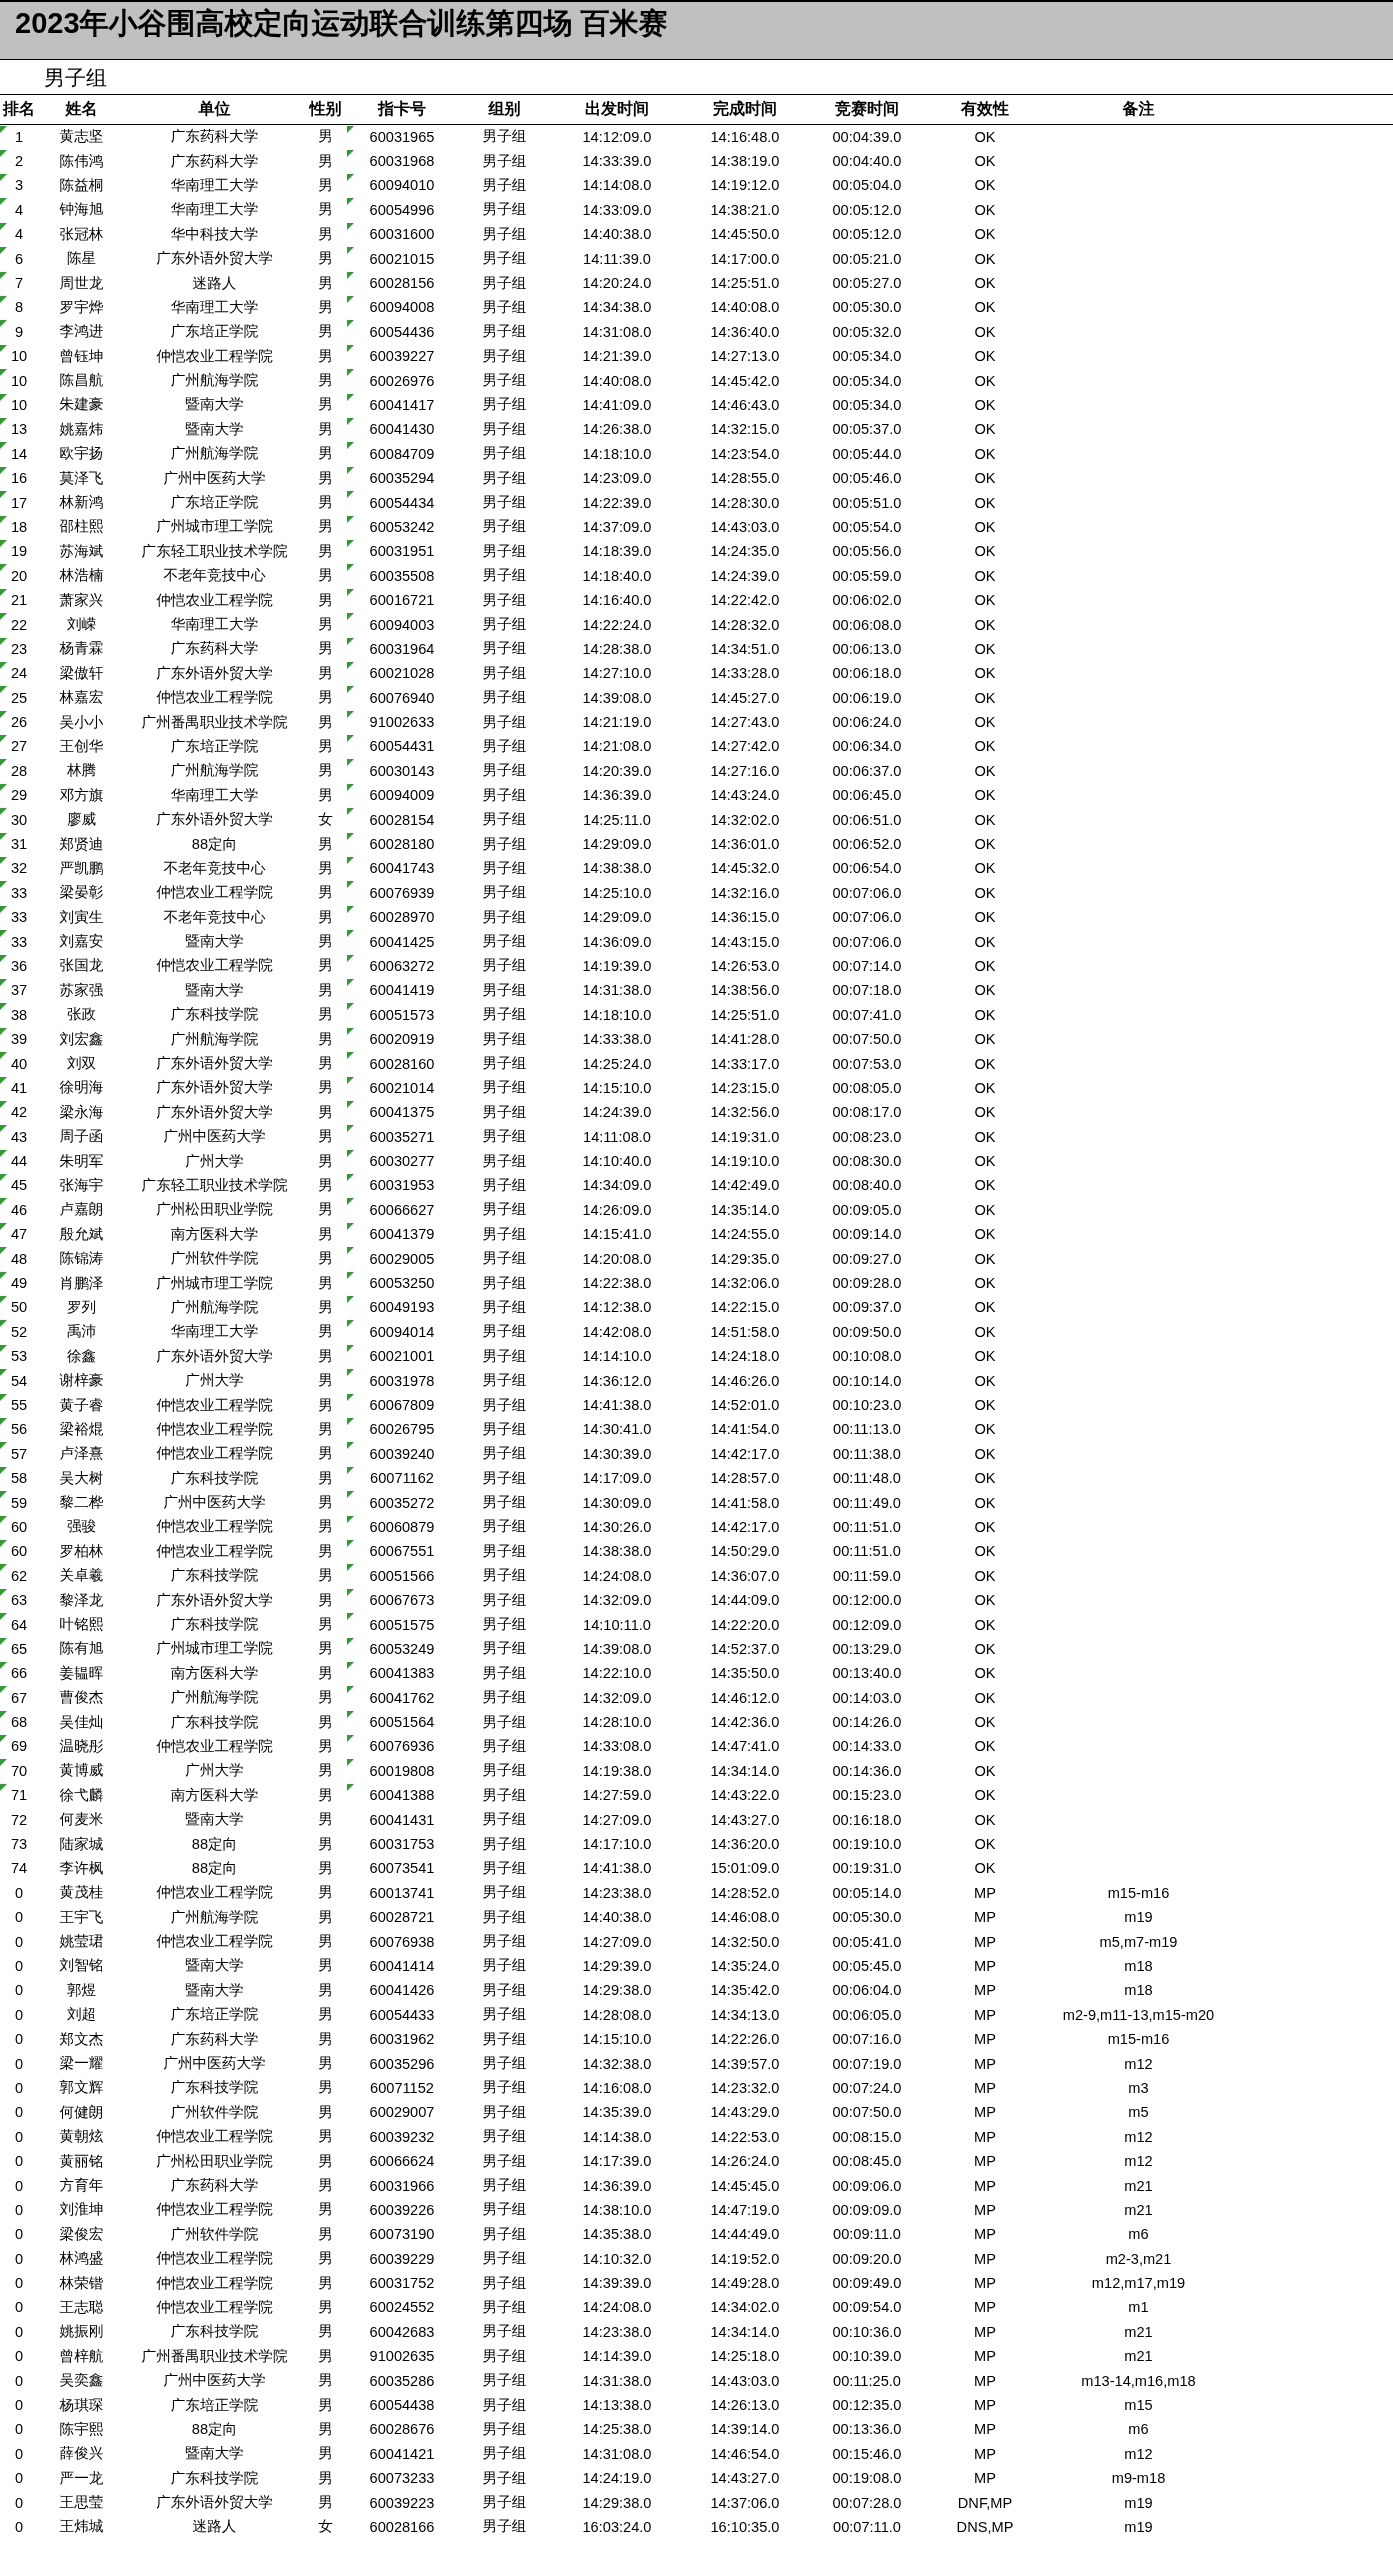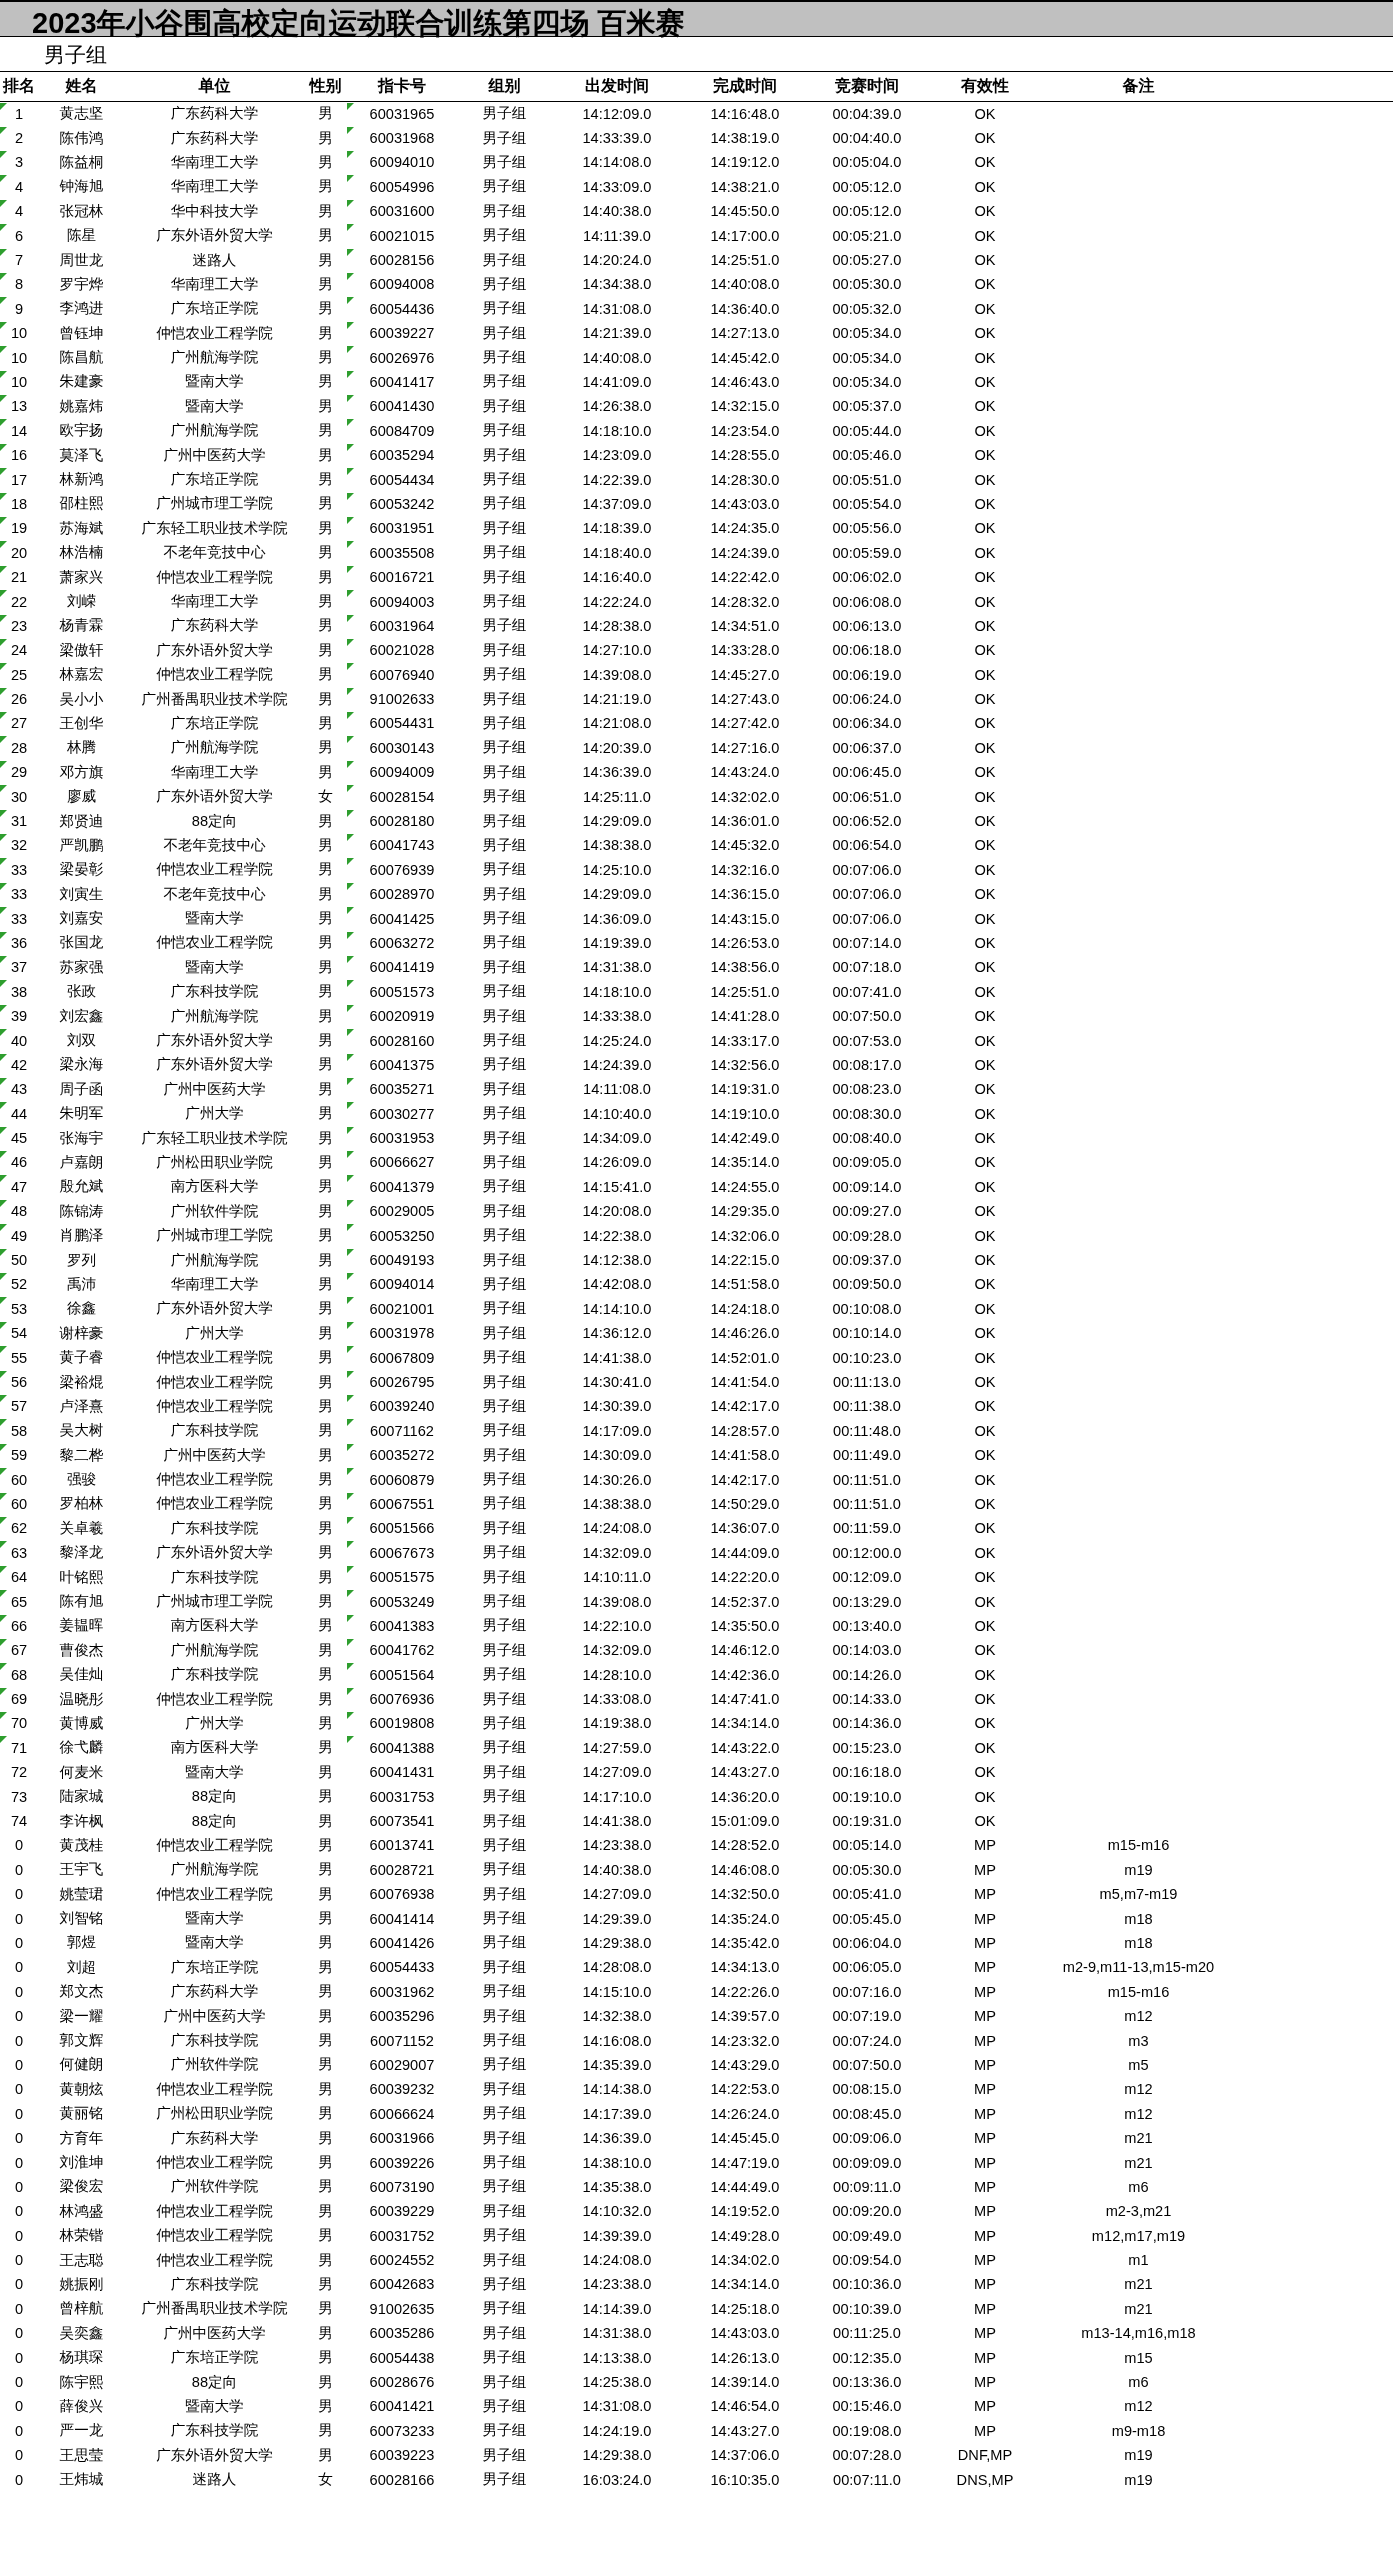--- a/index.html
+++ b/index.html
@@ -3,23 +3,23 @@
 <meta charset="utf-8">
 <style>
   html,body{margin:0;padding:0;}
   body{
     width:1394px;height:2576px;background:#ffffff;color:#000;
     font-family:"Liberation Sans","DejaVu Sans",sans-serif;
     overflow:hidden;
   }
   .sheet{width:1394px;}
   .title-bar{
-    box-sizing:border-box;height:37px;background:var(--title-bg,#C0C0C0);
+    box-sizing:border-box;height:60px;background:var(--title-bg,#C0C0C0);
     border-top:2.4px solid #000;border-bottom:1.6px solid #000;
-    font-size:29px;font-weight:bold;line-height:42px;padding-left:32px;
+    font-size:29px;font-weight:bold;line-height:42px;padding-left:15px;
     white-space:nowrap;
   }
   .group-row{
     box-sizing:border-box;height:34px;font-size:21px;line-height:35px;
     padding-left:44px;background:#fff;
   }
   table{border-collapse:collapse;table-layout:fixed;width:1234px;}
   col.c0{width:38px;}  col.c1{width:87px;} col.c2{width:179px;}
   col.c3{width:43px;}  col.c4{width:110px;} col.c5{width:95px;}
   col.c6{width:130px;} col.c7{width:126px;} col.c8{width:118px;}
@@ -618,20 +618,34 @@
           <td><span class="tri"></span>60028160</td>
           <td>男子组</td>
           <td>14:25:24.0</td>
           <td>14:33:17.0</td>
           <td>00:07:53.0</td>
           <td>OK</td>
           <td></td>
           <td></td>
         </tr>
         <tr>
+          <td><span class="tri"></span>41</td>
+          <td>徐明海</td>
+          <td>广东外语外贸大学</td>
+          <td>男</td>
+          <td><span class="tri"></span>60021014</td>
+          <td>男子组</td>
+          <td>14:15:10.0</td>
+          <td>14:23:15.0</td>
+          <td>00:08:05.0</td>
+          <td>OK</td>
+          <td></td>
+          <td></td>
+        </tr>
+        <tr>
           <td><span class="tri"></span>42</td>
           <td>梁永海</td>
           <td>广东外语外贸大学</td>
           <td>男</td>
           <td><span class="tri"></span>60041375</td>
           <td>男子组</td>
           <td>14:24:39.0</td>
           <td>14:32:56.0</td>
           <td>00:08:17.0</td>
           <td>OK</td>

